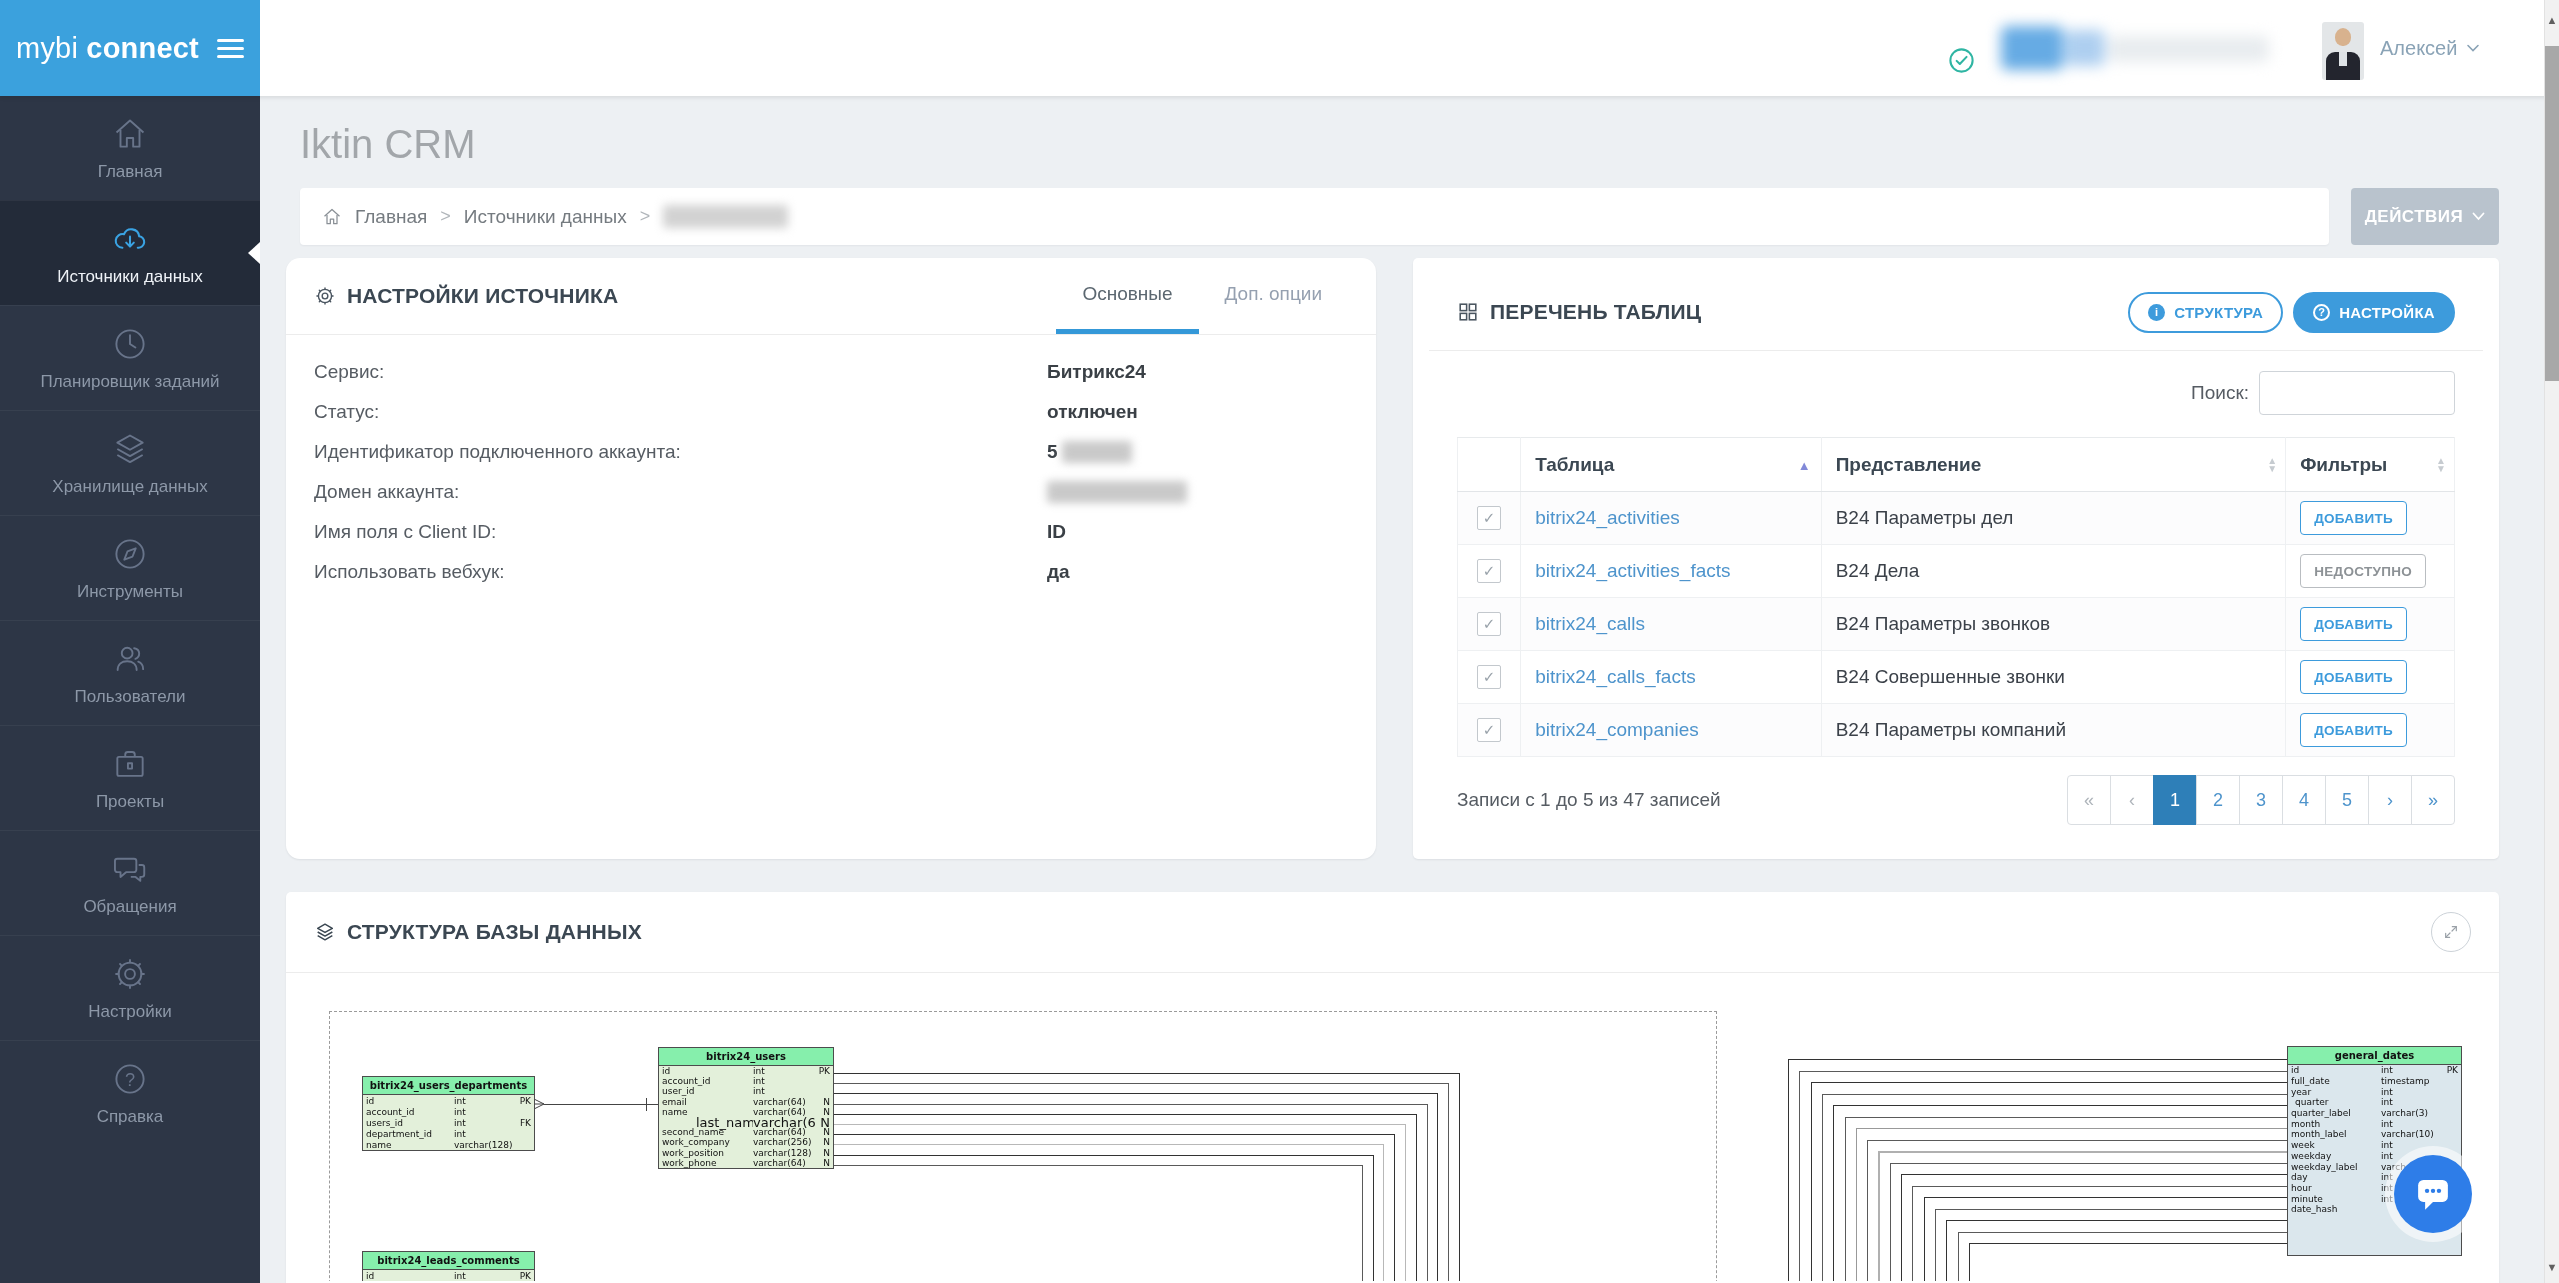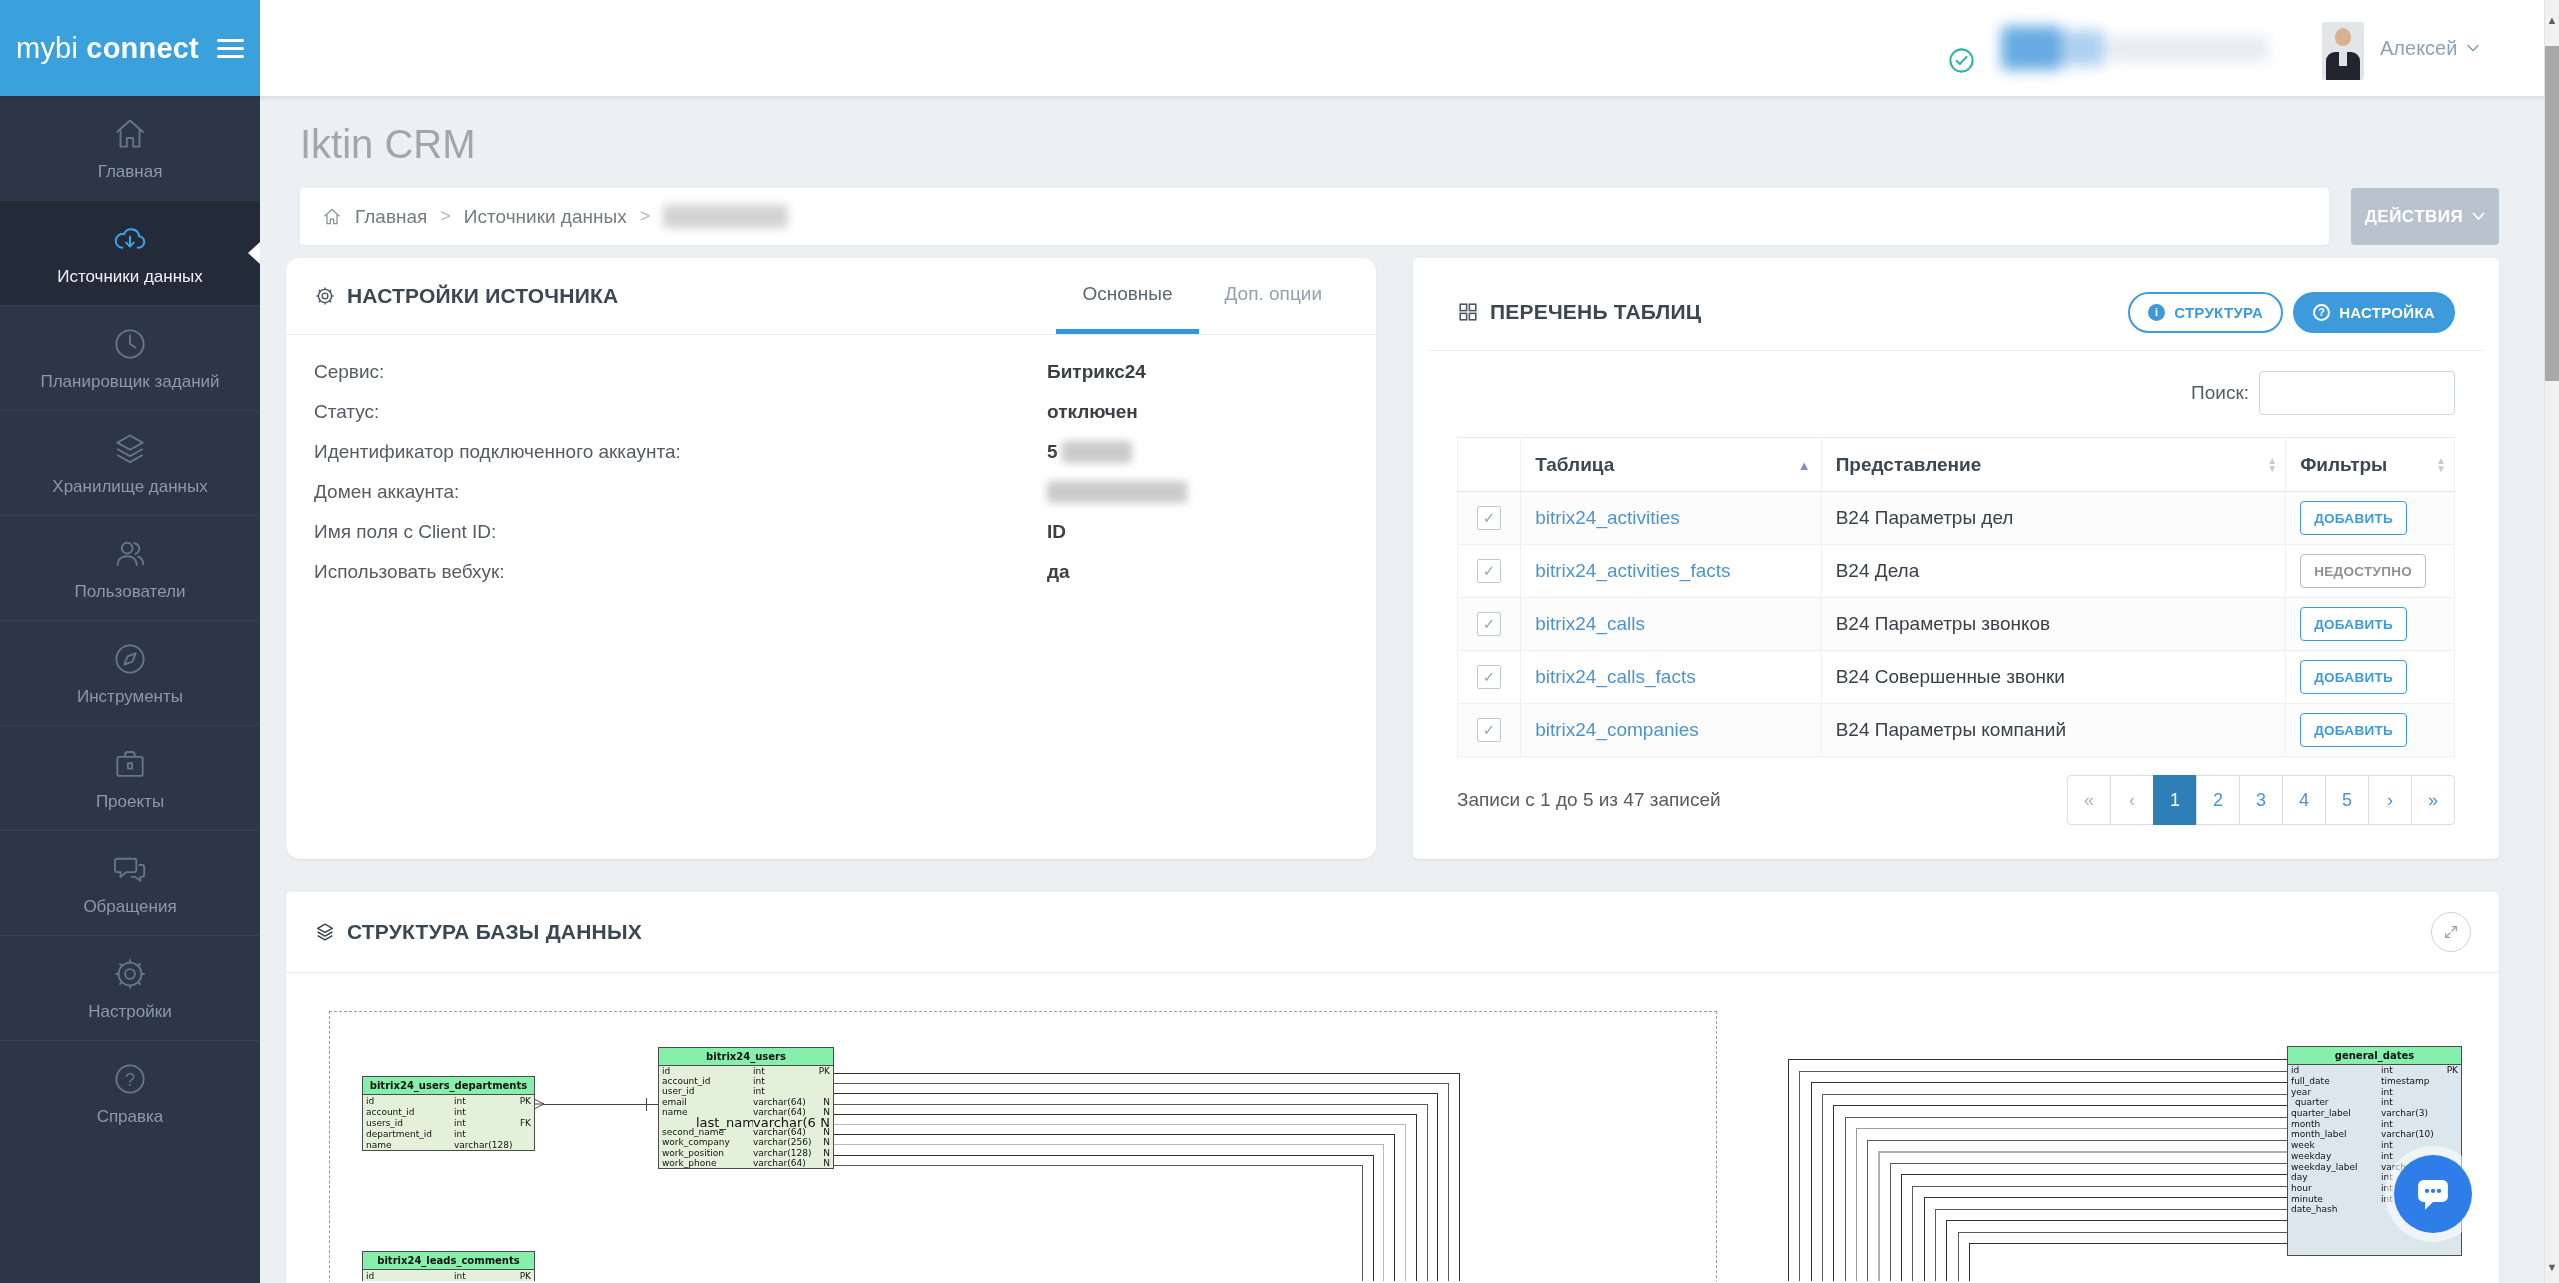--- a/index.html
+++ b/index.html
@@ -208,37 +208,37 @@
         <svg width="38" height="38" viewBox="0 0 24 24" fill="none" stroke="currentColor" stroke-width="1.2" stroke-linejoin="round">
           <path d="M12 3.5 L20 8 L12 12.5 L4 8 Z"></path>
           <path d="M4 12 L12 16.5 L20 12"></path>
           <path d="M4 15.8 L12 20.3 L20 15.8"></path>
         </svg>
       </span>
       <span class="lbl">Хранилище данных</span>
     </div>
     <div class="side-item">
       <span class="icn">
+        <svg width="38" height="38" viewBox="0 0 24 24" fill="none" stroke="currentColor" stroke-width="1.2" stroke-linejoin="round">
+          <circle cx="12" cy="12" r="8.6"></circle>
+          <path d="M15.6 8.4 L13.6 13.6 L8.4 15.6 L10.4 10.4 Z"></path>
+        </svg>
+      </span>
+      <span class="lbl">Инструменты</span>
+    </div>
+    <div class="side-item">
+      <span class="icn">
         <svg width="40" height="38" viewBox="0 0 24 24" fill="none" stroke="currentColor" stroke-width="1.2" stroke-linecap="round">
           <circle cx="10.2" cy="8.3" r="3.4"></circle>
           <path d="M4.2 19 C4.2 15.2 6.8 13.4 10.2 13.4 C13.6 13.4 16.2 15.2 16.2 19"></path>
           <path d="M14.6 5.2 C16.6 5.5 17.8 6.8 17.8 8.6 C17.8 10.2 16.9 11.4 15.4 11.9"></path>
           <path d="M17.2 13.7 C19.3 14.5 20.3 16.2 20.3 18.4"></path>
         </svg>
       </span>
       <span class="lbl">Пользователи</span>
-    </div>
-    <div class="side-item">
-      <span class="icn">
-        <svg width="38" height="38" viewBox="0 0 24 24" fill="none" stroke="currentColor" stroke-width="1.2" stroke-linejoin="round">
-          <circle cx="12" cy="12" r="8.6"></circle>
-          <path d="M15.6 8.4 L13.6 13.6 L8.4 15.6 L10.4 10.4 Z"></path>
-        </svg>
-      </span>
-      <span class="lbl">Инструменты</span>
     </div>
     <div class="side-item">
       <span class="icn">
         <svg width="38" height="38" viewBox="0 0 24 24" fill="none" stroke="currentColor" stroke-width="1.2" stroke-linejoin="round">
           <rect x="4" y="7.5" width="16" height="12" rx="1"></rect>
           <path d="M9 7.5 V6 A1.6 1.6 0 0 1 10.6 4.4 H13.4 A1.6 1.6 0 0 1 15 6 V7.5"></path>
           <rect x="10.7" y="11.5" width="2.6" height="3.4"></rect>
         </svg>
       </span>
       <span class="lbl">Проекты</span>

